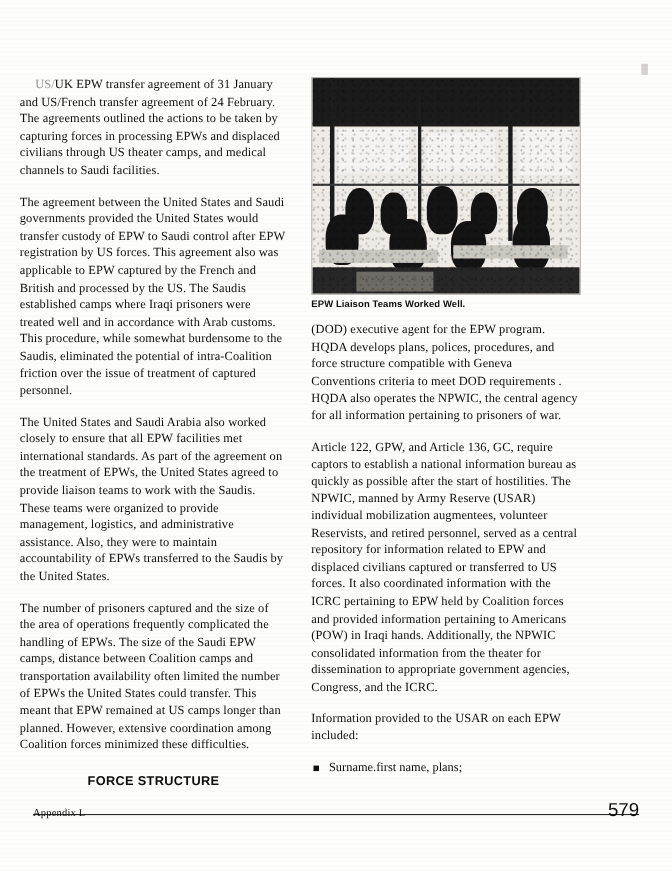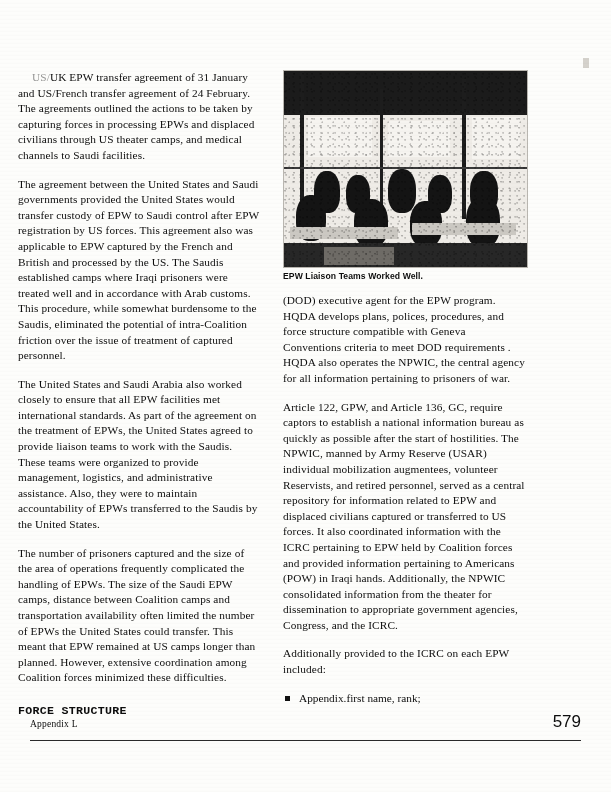--- a/index.html
+++ b/index.html
@@ -61,25 +61,26 @@
     content: "";
     position: absolute;
     left: -2px;
     top: 2px;
     width: 34px;
     height: 11px;
     background: #fdfdfb;
     opacity: 0.55;
   }
   h2.section-head {
-    font-family: Liberation Mono, monospace;
+    font-family: Liberation Sans, sans-serif;
     font-size: 11.6px;
     font-weight: bold;
     letter-spacing: 0.3px;
     margin: 18px 0 10px 0;
+    text-align: center;
   }
   .photo-block {
     width: 234px;
     margin-bottom: 4px;
   }
   .photo {
     width: 243px;
     height: 196px;
     position: relative;
     overflow: hidden;
@@ -119,21 +120,21 @@
     position: absolute;
     left: 30px;
     top: 740px;
     width: 551px;
     height: 1px;
     background: #2b2b2b;
   }
   .footer {
     position: absolute;
     left: 30px;
-    top: 712px;
+    top: 727px;
     width: 551px;
     display: flex;
     justify-content: space-between;
     align-items: baseline;
   }
   .footer-left {
     font-family: "Liberation Serif", serif;
     font-size: 9.5px;
     letter-spacing: 0.2px;
   }
@@ -241,24 +242,24 @@
 
             <div class="ph-grey" style="left:0; top:172px; width:243px; height:24px; background:#272727;"></div>
             <div class="ph-grey" style="left:40px; top:176px; width:70px; height:18px; background:#6e6b66;"></div>
             <div class="ph-speckle"></div>
           </div>
           <div class="photo-caption">EPW Liaison Teams Worked Well.</div>
         </div>
 
         <p class="para">(DOD) executive agent for the EPW program. HQDA develops plans, polices, procedures, and force structure compatible with Geneva Conventions criteria to meet DOD requirements . HQDA also operates the NPWIC, the central agency for all information pertaining to prisoners of war.</p>
         <p class="para">Article 122, GPW, and Article 136, GC, require captors to establish a national information bureau as quickly as possible after the start of hostilities. The NPWIC, manned by Army Reserve (USAR) individual mobilization augmentees, volunteer Reservists, and retired personnel, served as a central repository for information related to EPW and displaced civilians captured or transferred to US forces. It also coordinated information with the ICRC pertaining to EPW held by Coalition forces and provided information pertaining to Americans (POW) in Iraqi hands. Additionally, the NPWIC consolidated information from the theater for dissemination to appropriate government agencies, Congress, and the ICRC.</p>
-        <p class="para">Additionally provided to the ICRC on each EPW included:</p>
+        <p class="para">Information provided to the USAR on each EPW included:</p>
 
         <ul class="bullets">
-          <li>Appendix.first name, rank;</li>
+          <li>Surname.first name, plans;</li>
         </ul>
       </div>
 
     </div>
   </div>
 
   <div class="footer-rule"></div>
   <div class="footer">
     <div class="footer-left">Appendix L</div>
     <div class="footer-right">579</div>

